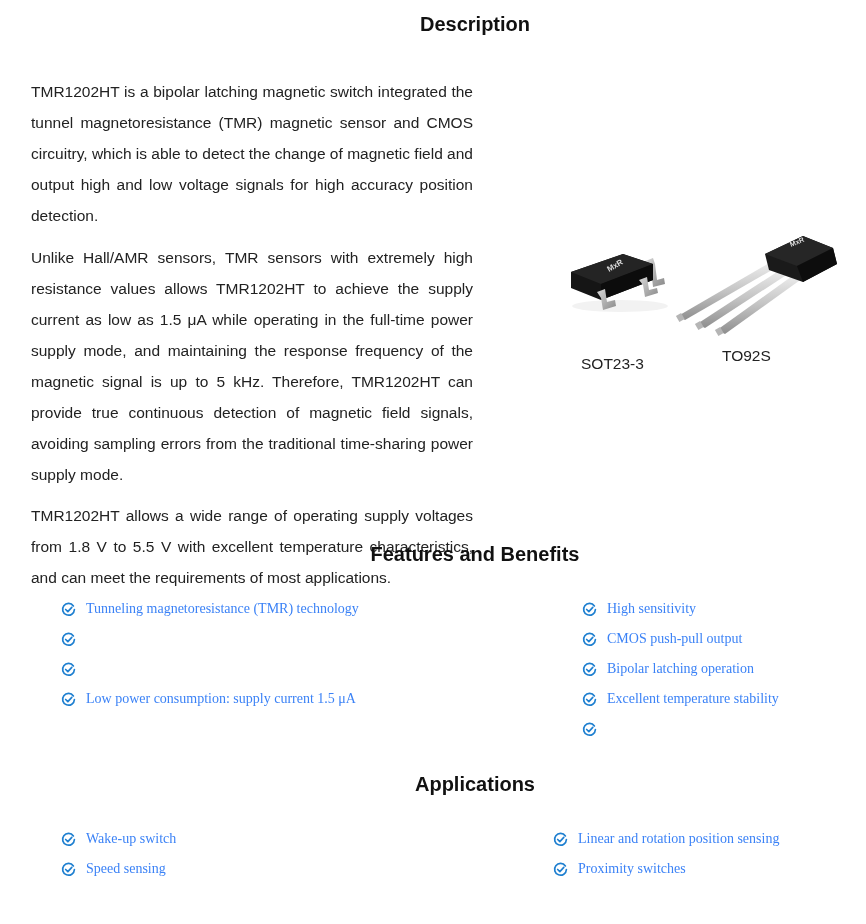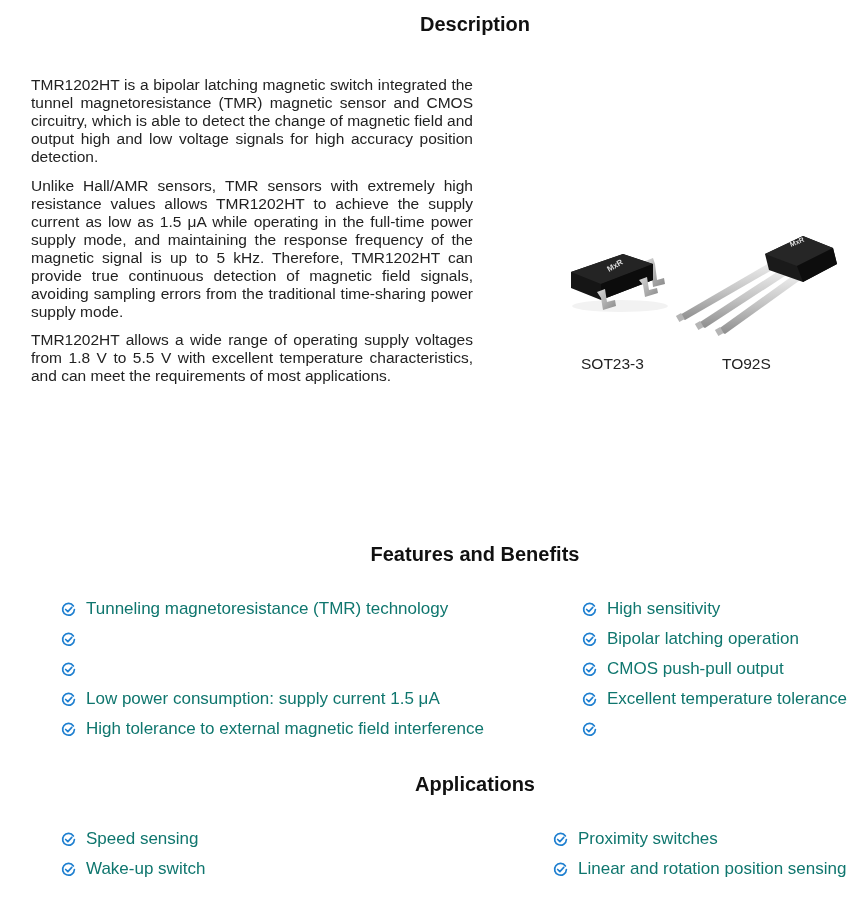--- a/index.html
+++ b/index.html
@@ -11,33 +11,33 @@
     position: absolute; left: 0; width: 950px; text-align: center;
     font-family: "Liberation Sans", sans-serif; font-weight: bold;
     font-size: 20px; color: #111111; margin: 0;
   }
   #title-desc { top: 13px; }
   #title-feat { top: 543px; }
   #title-app { top: 773px; }
 
   .desc {
     position: absolute; left: 31px; top: 76px; width: 442px;
-    font-size: 15.5px; line-height: 18px; text-align: justify; color: #222;
+    font-size: 15.5px; line-height: 31px; text-align: justify; color: #222;
   }
   .desc p { margin: 0 0 10.5px 0; }
 
   .products { position: absolute; left: 560px; top: 230px; width: 280px; height: 150px; }
   .pkg-label { position: absolute; font-size: 15.5px; color: #222; }
   #lbl-sot { left: 21px; top: 125px; text-align: center; }
-  #lbl-to { left: 162px; top: 125px; }
+  #lbl-to { left: 162px; top: 117px; }
 
   .list { position: absolute; margin: 0; padding: 0; list-style: none; }
   .list li {
     height: 30px; display: flex; align-items: center;
-    font-size: 17px; color: #0f766e;
+    font-size: 14px; color: #3b82f6; font-family: Liberation Serif, serif;
   }
   .list li .chk { width: 15px; height: 15px; margin-right: 10px; flex: 0 0 auto; display: inline-block; }
   #feat-left { left: 61px; top: 594px; }
   #feat-right { left: 582px; top: 594px; }
   #app-left { left: 61px; top: 824px; }
   #app-right { left: 553px; top: 824px; }
 </style>
 </head>
 <body>
 
@@ -119,93 +119,86 @@
         <path d="M5 8 L7.3 10.2 L11.5 5.8" fill="none" stroke="#1e7fd0" stroke-width="1.8" stroke-linecap="round" stroke-linejoin="round"></path>
       </svg>
     </li>
   <li>
       <svg class="chk" viewBox="0 0 16 16">
         <path d="M13.2 4.2 A6.3 6.3 0 1 0 14.3 8" fill="none" stroke="#1e7fd0" stroke-width="1.8" stroke-linecap="round"></path>
         <path d="M5 8 L7.3 10.2 L11.5 5.8" fill="none" stroke="#1e7fd0" stroke-width="1.8" stroke-linecap="round" stroke-linejoin="round"></path>
       </svg>
       <span>Low power consumption: supply current 1.5 μA</span>
     </li>
-  <li>
-      <svg class="chk" viewBox="0 0 16 16">
-        <path d="M13.2 4.2 A6.3 6.3 0 1 0 14.3 8" fill="none" stroke="#1e7fd0" stroke-width="1.8" stroke-linecap="round"></path>
-        <path d="M5 8 L7.3 10.2 L11.5 5.8" fill="none" stroke="#1e7fd0" stroke-width="1.8" stroke-linecap="round" stroke-linejoin="round"></path>
-      </svg>
-      <span>High tolerance to external magnetic field interference</span>
-    </li>
 </ul>
 
 <ul id="feat-right" class="list">
   <li>
       <svg class="chk" viewBox="0 0 16 16">
         <path d="M13.2 4.2 A6.3 6.3 0 1 0 14.3 8" fill="none" stroke="#1e7fd0" stroke-width="1.8" stroke-linecap="round"></path>
         <path d="M5 8 L7.3 10.2 L11.5 5.8" fill="none" stroke="#1e7fd0" stroke-width="1.8" stroke-linecap="round" stroke-linejoin="round"></path>
       </svg>
       <span>High sensitivity</span>
     </li>
   <li>
       <svg class="chk" viewBox="0 0 16 16">
         <path d="M13.2 4.2 A6.3 6.3 0 1 0 14.3 8" fill="none" stroke="#1e7fd0" stroke-width="1.8" stroke-linecap="round"></path>
         <path d="M5 8 L7.3 10.2 L11.5 5.8" fill="none" stroke="#1e7fd0" stroke-width="1.8" stroke-linecap="round" stroke-linejoin="round"></path>
       </svg>
+      <span>CMOS push-pull output</span>
+    </li>
+  <li>
+      <svg class="chk" viewBox="0 0 16 16">
+        <path d="M13.2 4.2 A6.3 6.3 0 1 0 14.3 8" fill="none" stroke="#1e7fd0" stroke-width="1.8" stroke-linecap="round"></path>
+        <path d="M5 8 L7.3 10.2 L11.5 5.8" fill="none" stroke="#1e7fd0" stroke-width="1.8" stroke-linecap="round" stroke-linejoin="round"></path>
+      </svg>
       <span>Bipolar latching operation</span>
     </li>
   <li>
       <svg class="chk" viewBox="0 0 16 16">
         <path d="M13.2 4.2 A6.3 6.3 0 1 0 14.3 8" fill="none" stroke="#1e7fd0" stroke-width="1.8" stroke-linecap="round"></path>
         <path d="M5 8 L7.3 10.2 L11.5 5.8" fill="none" stroke="#1e7fd0" stroke-width="1.8" stroke-linecap="round" stroke-linejoin="round"></path>
       </svg>
-      <span>CMOS push-pull output</span>
-    </li>
-  <li>
-      <svg class="chk" viewBox="0 0 16 16">
-        <path d="M13.2 4.2 A6.3 6.3 0 1 0 14.3 8" fill="none" stroke="#1e7fd0" stroke-width="1.8" stroke-linecap="round"></path>
-        <path d="M5 8 L7.3 10.2 L11.5 5.8" fill="none" stroke="#1e7fd0" stroke-width="1.8" stroke-linecap="round" stroke-linejoin="round"></path>
-      </svg>
-      <span>Excellent temperature tolerance</span>
+      <span>Excellent temperature stability</span>
     </li>
   <li>
       <svg class="chk" viewBox="0 0 16 16">
         <path d="M13.2 4.2 A6.3 6.3 0 1 0 14.3 8" fill="none" stroke="#1e7fd0" stroke-width="1.8" stroke-linecap="round"></path>
         <path d="M5 8 L7.3 10.2 L11.5 5.8" fill="none" stroke="#1e7fd0" stroke-width="1.8" stroke-linecap="round" stroke-linejoin="round"></path>
       </svg>
     </li>
 </ul>
 
 <h2 id="title-app" class="section-title">Applications</h2>
 
 <ul id="app-left" class="list">
   <li>
       <svg class="chk" viewBox="0 0 16 16">
         <path d="M13.2 4.2 A6.3 6.3 0 1 0 14.3 8" fill="none" stroke="#1e7fd0" stroke-width="1.8" stroke-linecap="round"></path>
         <path d="M5 8 L7.3 10.2 L11.5 5.8" fill="none" stroke="#1e7fd0" stroke-width="1.8" stroke-linecap="round" stroke-linejoin="round"></path>
       </svg>
+      <span>Wake-up switch</span>
+    </li>
+  <li>
+      <svg class="chk" viewBox="0 0 16 16">
+        <path d="M13.2 4.2 A6.3 6.3 0 1 0 14.3 8" fill="none" stroke="#1e7fd0" stroke-width="1.8" stroke-linecap="round"></path>
+        <path d="M5 8 L7.3 10.2 L11.5 5.8" fill="none" stroke="#1e7fd0" stroke-width="1.8" stroke-linecap="round" stroke-linejoin="round"></path>
+      </svg>
       <span>Speed sensing</span>
     </li>
-  <li>
-      <svg class="chk" viewBox="0 0 16 16">
-        <path d="M13.2 4.2 A6.3 6.3 0 1 0 14.3 8" fill="none" stroke="#1e7fd0" stroke-width="1.8" stroke-linecap="round"></path>
-        <path d="M5 8 L7.3 10.2 L11.5 5.8" fill="none" stroke="#1e7fd0" stroke-width="1.8" stroke-linecap="round" stroke-linejoin="round"></path>
-      </svg>
-      <span>Wake-up switch</span>
-    </li>
 </ul>
 
 <ul id="app-right" class="list">
   <li>
       <svg class="chk" viewBox="0 0 16 16">
         <path d="M13.2 4.2 A6.3 6.3 0 1 0 14.3 8" fill="none" stroke="#1e7fd0" stroke-width="1.8" stroke-linecap="round"></path>
         <path d="M5 8 L7.3 10.2 L11.5 5.8" fill="none" stroke="#1e7fd0" stroke-width="1.8" stroke-linecap="round" stroke-linejoin="round"></path>
       </svg>
+      <span>Linear and rotation position sensing</span>
+    </li>
+  <li>
+      <svg class="chk" viewBox="0 0 16 16">
+        <path d="M13.2 4.2 A6.3 6.3 0 1 0 14.3 8" fill="none" stroke="#1e7fd0" stroke-width="1.8" stroke-linecap="round"></path>
+        <path d="M5 8 L7.3 10.2 L11.5 5.8" fill="none" stroke="#1e7fd0" stroke-width="1.8" stroke-linecap="round" stroke-linejoin="round"></path>
+      </svg>
       <span>Proximity switches</span>
     </li>
-  <li>
-      <svg class="chk" viewBox="0 0 16 16">
-        <path d="M13.2 4.2 A6.3 6.3 0 1 0 14.3 8" fill="none" stroke="#1e7fd0" stroke-width="1.8" stroke-linecap="round"></path>
-        <path d="M5 8 L7.3 10.2 L11.5 5.8" fill="none" stroke="#1e7fd0" stroke-width="1.8" stroke-linecap="round" stroke-linejoin="round"></path>
-      </svg>
-      <span>Linear and rotation position sensing</span>
-    </li>
 </ul>
 
 </body></html>

